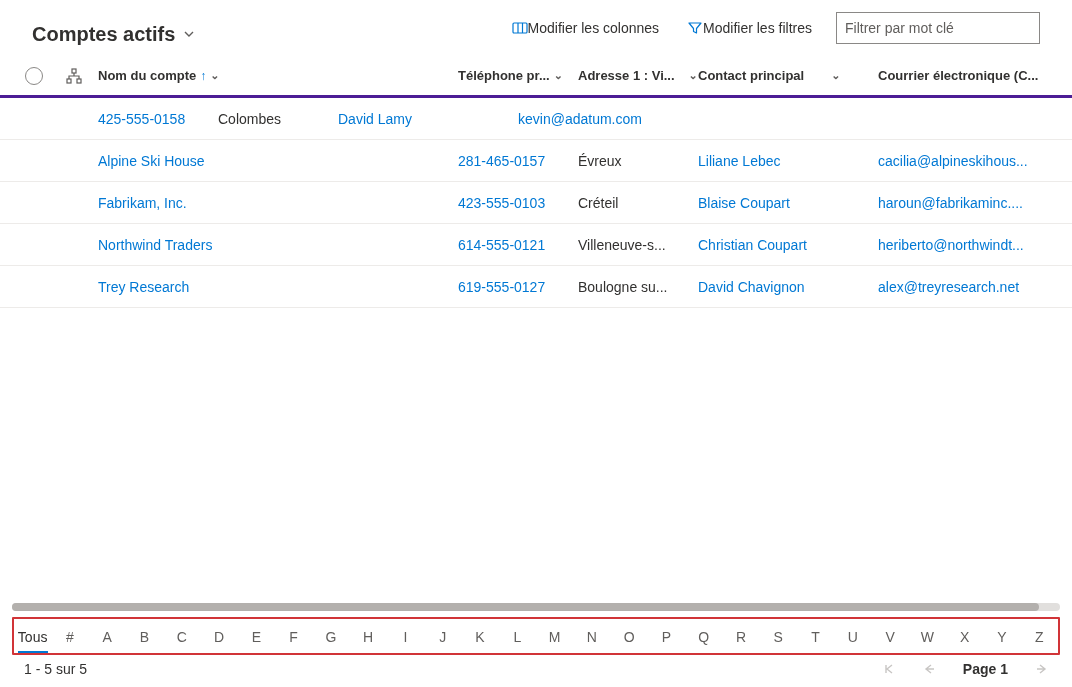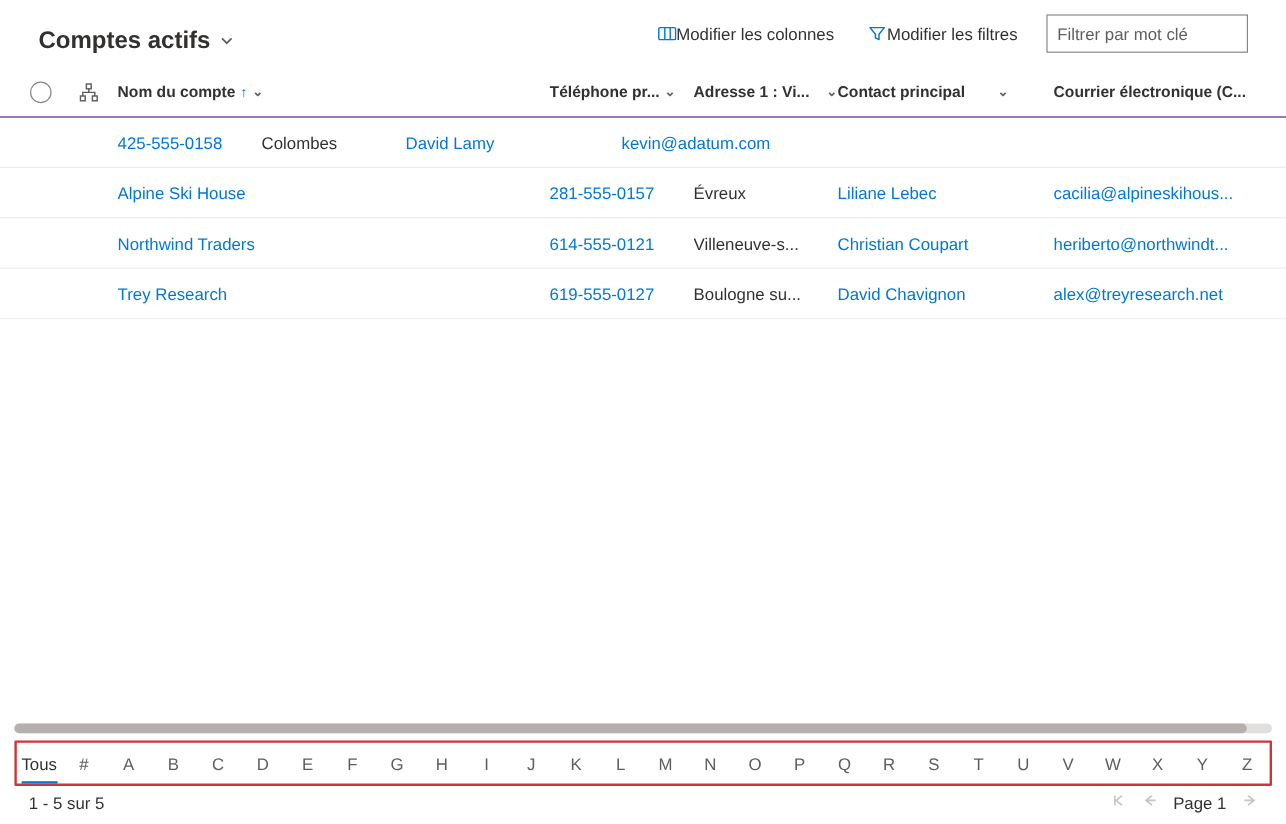--- a/index.html
+++ b/index.html
@@ -41,34 +41,34 @@
     font-size: 14px;
     background: none;
     border: none;
     cursor: pointer;
     padding: 6px 4px;
   }
   .cmd-btn .ico { color: #0078d4; width:16px; height:16px; display:inline-flex; align-items:center; justify-content:center; }
   .filter-box {
     border: 1px solid #8a8886;
     height: 32px;
-    width: 168px;
+    width: 204px;
     padding: 0 8px;
     font-size: 14px;
     color: #605e5c;
   }
   .filter-box::placeholder { color: #605e5c; }
 
   
   .hdr-row {
     display: flex;
     align-items: center;
     padding: 0 32px 0 18px;
     height: 42px;
-    border-bottom: 1px solid #4c1d95;
+    border-bottom: 3px solid #4c1d95;
     font-size: 13px;
     color: #323130;
     font-weight: 600;
   }
   .sel-cell { width: 32px; display:flex; align-items:center; justify-content:center; }
   .hier-cell { width: 48px; display:flex; align-items:center; justify-content:center; color:#605e5c; }
   .radio-outline {
     width:18px; height:18px; border:1px solid #8a8886; border-radius:50%;
   }
   .hdr-cell {
@@ -149,21 +149,21 @@
 
   
   .footer {
     display:flex;
     align-items:center;
     padding: 2px 24px 10px 24px;
     font-size:14px;
     color:#323130;
   }
   .footer .spacer { flex:1; }
-  .page-nav { display:flex; align-items:flex-start; gap:14px; color:#605e5c; }
+  .page-nav { display:flex; align-items:center; gap:28px; color:#605e5c;font-weight:bold; }
   .page-nav .arrow { font-size:14px; cursor:pointer; }
   .page-nav .arrow.disabled { color:#c8c6c4; cursor:default; }
   .page-label { color:#323130; }
 
   svg { display:block; }
 </style>
 </head>
 <body>
 
 <div class="cmdbar">
@@ -238,24 +238,33 @@
       <div class="hier-cell"></div>
       <div class="cell col-phone"><span class="link">425-555-0158</span></div>
       <div class="cell col-city"><span>Colombes</span></div>
       <div class="cell col-contact"><span class="link">David Lamy</span></div>
       <div class="cell col-email"><span class="link">kevin@adatum.com</span></div>
     </div>
     <div class="data-row">
       <div class="sel-cell"></div>
       <div class="hier-cell"></div>
       <div class="cell col-name"><span class="link">Alpine Ski House</span></div>
-      <div class="cell col-phone"><span class="link">281-555-0157</span></div>
+      <div class="cell col-phone"><span class="link">281-465-0157</span></div>
       <div class="cell col-city"><span>Évreux</span></div>
       <div class="cell col-contact"><span class="link">Liliane Lebec</span></div>
       <div class="cell col-email"><span class="link">cacilia@alpineskihous...</span></div>
+    </div>
+    <div class="data-row">
+      <div class="sel-cell"></div>
+      <div class="hier-cell"></div>
+      <div class="cell col-name"><span class="link">Fabrikam, Inc.</span></div>
+      <div class="cell col-phone"><span class="link">423-555-0103</span></div>
+      <div class="cell col-city"><span>Créteil</span></div>
+      <div class="cell col-contact"><span class="link">Blaise Coupart</span></div>
+      <div class="cell col-email"><span class="link">haroun@fabrikaminc....</span></div>
     </div>
     <div class="data-row">
       <div class="sel-cell"></div>
       <div class="hier-cell"></div>
       <div class="cell col-name"><span class="link">Northwind Traders</span></div>
       <div class="cell col-phone"><span class="link">614-555-0121</span></div>
       <div class="cell col-city"><span>Villeneuve-s...</span></div>
       <div class="cell col-contact"><span class="link">Christian Coupart</span></div>
       <div class="cell col-email"><span class="link">heriberto@northwindt...</span></div>
     </div>

